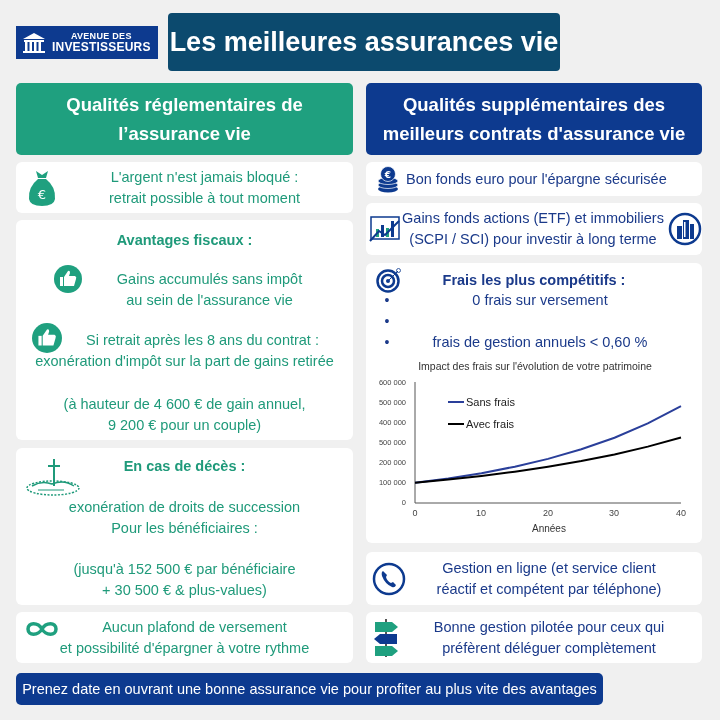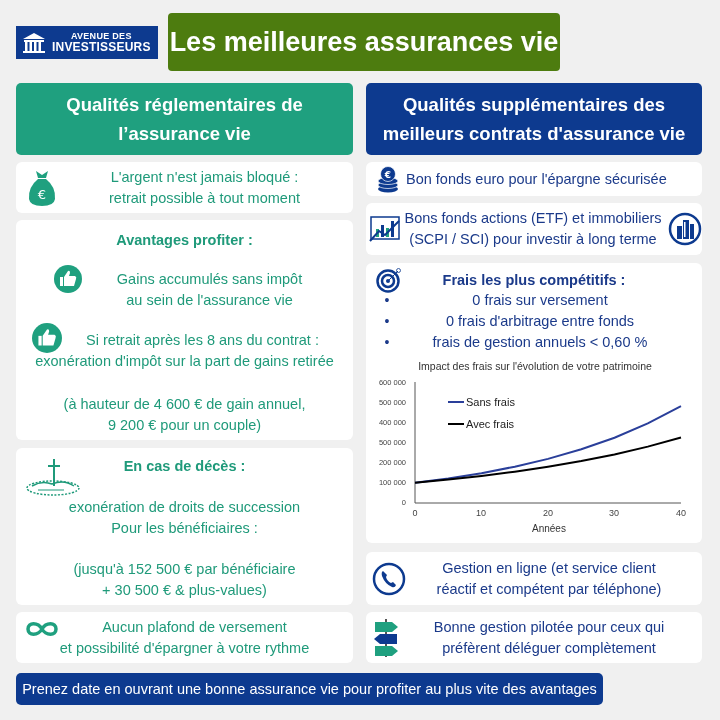--- a/index.html
+++ b/index.html
@@ -4,21 +4,21 @@
 <style>
   * { box-sizing: border-box; margin: 0; padding: 0; }
   html, body { width: 720px; height: 720px; overflow: hidden; }
   body { background: #f0f0f0; font-family: "Liberation Sans", sans-serif; position: relative; }
   .abs { position: absolute; }
   .logo { left: 16px; top: 26px; width: 142px; height: 33px; background: #0d3a8f; display: flex; align-items: center; padding-left: 6px; color: #fff; }
   .logo svg { width: 24px; height: 22px; margin-right: 6px; }
   .logo-text { display: flex; flex-direction: column; align-items: center; line-height: 1; font-weight: bold; }
   .logo-text .l1 { font-size: 9px; letter-spacing: 0.3px; }
   .logo-text .l2 { font-size: 12px; letter-spacing: 0.2px; }
-  .title { left: 168px; top: 13px; width: 392px; height: 58px; background: #4d7c0f; border-radius: 4px; color: #fff; font-weight: bold; font-size: 27px; display: flex; align-items: center; justify-content: center; }
+  .title { left: 168px; top: 13px; width: 392px; height: 58px; background: #0c4a6e; border-radius: 4px; color: #fff; font-weight: bold; font-size: 27px; display: flex; align-items: center; justify-content: center; }
   .hdr { top: 83px; height: 72px; border-radius: 5px; color: #fff; font-weight: bold; font-size: 18.5px; line-height: 29px; text-align: center; display: flex; align-items: center; justify-content: center; flex-direction: column; }
   .hdr.left { left: 16px; width: 337px; background: #1fa07f; }
   .hdr.right { left: 366px; width: 336px; background: #0d3a8f; }
   .card { background: #fff; border-radius: 6px; }
   .green { color: #1f9a7a; }
   .blue { color: #1b3a8a; }
   .ct { font-size: 14.5px; line-height: 21px; text-align: center; }
   .b { font-weight: bold; }
   .ic { position: absolute; }
   .footer { left: 16px; top: 673px; width: 587px; height: 32px; background: #0d3a8f; border-radius: 5px; color: #fff; font-size: 14.5px; display: flex; align-items: center; justify-content: center; }
@@ -69,21 +69,21 @@
     <path d="M12 10 Q2 18 3 30 Q4 37 16 37 Q28 37 29 30 Q30 18 20 10 Z" fill="#1fa07f"></path>
     <text x="16" y="30" font-size="13" fill="#fff" text-anchor="middle" font-family="DejaVu Sans, sans-serif">€</text>
   </svg>
   <div class="ct green" style="position:absolute; left:40px; right:0; top:5px;">
     <div>L'argent n'est jamais bloqué :</div>
     <div>retrait possible à tout moment</div>
   </div>
 </div>
 
 <div class="abs card" style="left:16px; top:220px; width:337px; height:220px;">
-  <div class="ct green b" style="position:absolute; left:0; right:0; top:10px;">Avantages profiter :</div>
+  <div class="ct green b" style="position:absolute; left:0; right:0; top:10px;">Avantages fiscaux :</div>
   <svg class="ic" style="left:38px; top:45px;" width="28" height="28" viewBox="0 0 28 28">
     <circle cx="14" cy="14" r="14" fill="#1fa07f"></circle>
     <rect x="6" y="12" width="3" height="9" fill="#fff"></rect>
     <path d="M10 12 L14 6 Q16 5 16 8 L15 11 L21 11 Q23 12 22 14 L20 21 L10 21 Z" fill="#fff"></path>
   </svg>
   <div class="ct green" style="position:absolute; left:50px; right:0; top:49px;">
     <div>Gains accumulés sans impôt</div>
     <div>au sein de l'assurance vie</div>
   </div>
   <svg class="ic" style="left:16px; top:103px;" width="30" height="30" viewBox="0 0 28 28">
@@ -144,21 +144,21 @@
 <div class="abs card" style="left:366px; top:203px; width:336px; height:52px;">
   <svg class="ic" style="left:3px; top:12px;" width="32" height="28" viewBox="0 0 32 28">
     <rect x="2" y="2" width="28" height="22" fill="none" stroke="#0d3a8f" stroke-width="1.5"></rect>
     <rect x="7" y="14" width="3" height="8" fill="#1fa07f"></rect>
     <rect x="12" y="10" width="3" height="12" fill="#0d3a8f"></rect>
     <rect x="17" y="13" width="3" height="9" fill="#1fa07f"></rect>
     <rect x="22" y="6" width="3" height="16" fill="#0d3a8f"></rect>
     <path d="M1 26 L10 16 L16 20 L30 6" fill="none" stroke="#0d3a8f" stroke-width="2"></path>
   </svg>
   <div class="ct blue" style="position:absolute; left:30px; right:32px; top:5px;">
-    <div>Bons fonds actions (ETF) et immobiliers</div>
+    <div>Gains fonds actions (ETF) et immobiliers</div>
     <div>(SCPI / SCI) pour investir à long terme</div>
   </div>
   <svg class="ic" style="left:302px; top:9px;" width="34" height="34" viewBox="0 0 34 34">
     <circle cx="17" cy="17" r="15" fill="#fff" stroke="#0d3a8f" stroke-width="2.5"></circle>
     <rect x="9" y="14" width="5" height="13" fill="#0d3a8f"></rect>
     <rect x="15" y="8" width="6" height="19" fill="#0d3a8f"></rect>
     <rect x="22" y="12" width="4" height="15" fill="#0d3a8f"></rect>
     <rect x="16" y="10" width="1.5" height="15" fill="#fff"></rect>
   </svg>
 </div>
@@ -172,21 +172,20 @@
     <circle cx="22.5" cy="3.5" r="2" fill="none" stroke="#0d3a8f" stroke-width="0.8"></circle>
   </svg>
   <div class="ct blue b" style="position:absolute; left:40px; right:40px; top:7px;">Frais les plus compétitifs :</div>
   <div class="ct blue" style="position:absolute; left:0; right:0; top:27px;">
     <div class="bullet-row">
         <span class="bullet">•</span>
         <span class="bullet-text">0 frais sur versement</span>
       </div>
     <div class="bullet-row">
         <span class="bullet">•</span>
-        <span class="bullet-text">0 frais d'arbitrage entre fonds</span>
       </div>
     <div class="bullet-row">
         <span class="bullet">•</span>
         <span class="bullet-text">frais de gestion annuels &lt; 0,60 %</span>
       </div>
   </div>
 </div>
 
 <div class="chart-wrap">
   <div class="chart-title">Impact des frais sur l'évolution de votre patrimoine</div>

